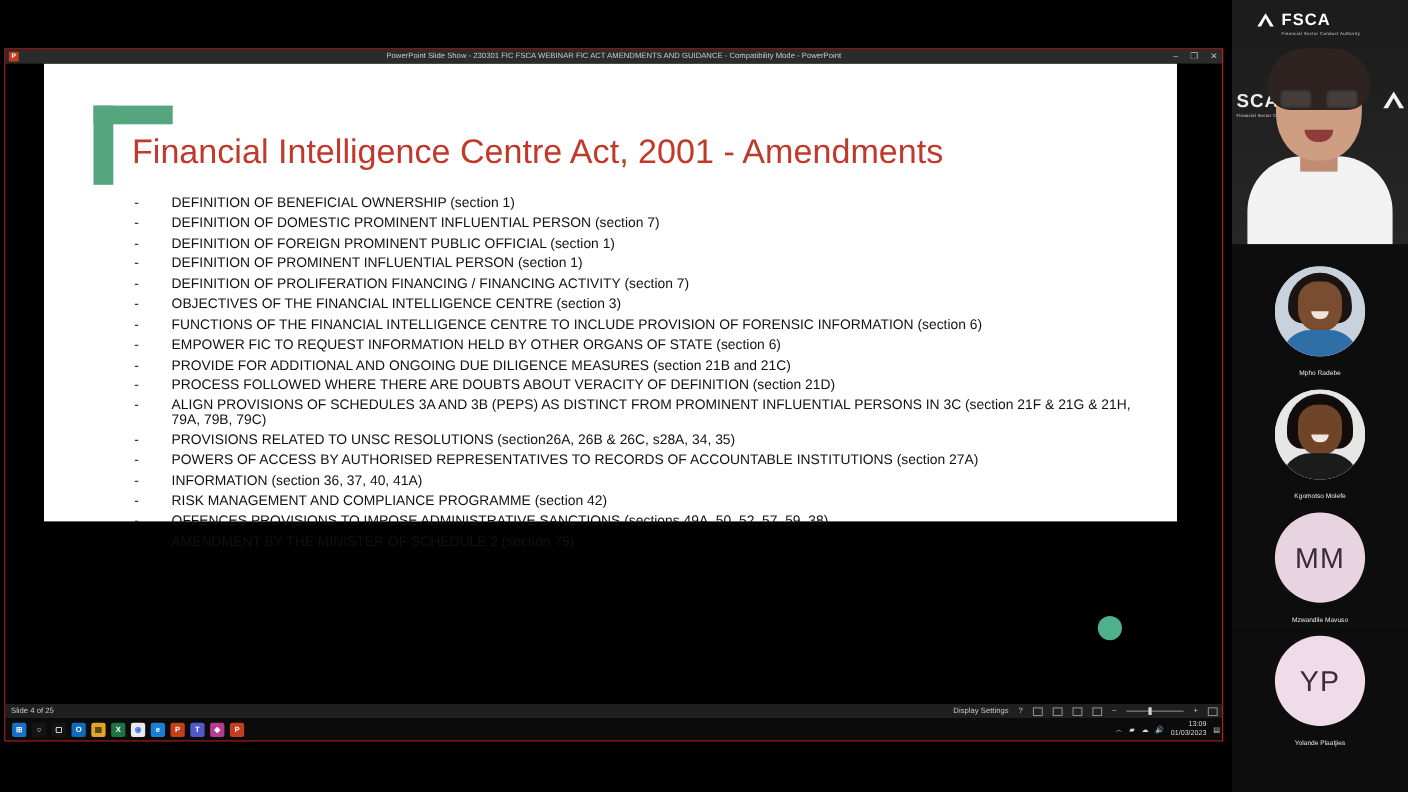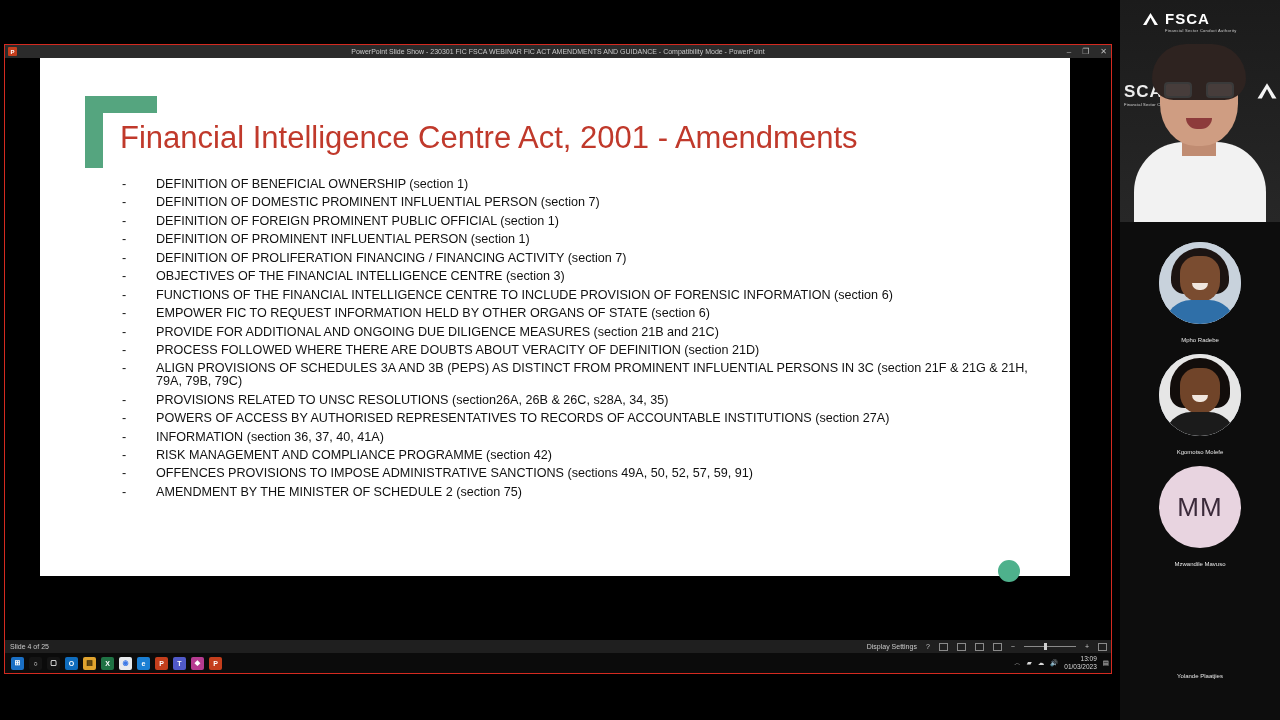--- a/index.html
+++ b/index.html
@@ -35,21 +35,21 @@
     position: absolute; right: 4px; top: 0; height: 13px;
     display: flex; align-items: center; gap: 11px; font-size: 8px; color: #bdbdbd;
   }
 
   
   .slide-wrap {
     position: absolute; left: 0; top: 13px; width: 100%; height: 584px;
     background: #000;
   }
   .slide {
-    position: absolute; left: 35px; top: 0px; width: 1030px; height: 518px;
+    position: absolute; left: 35px; top: 0px; width: 1030px; height: 416px;
     background: #ffffff;
   }
   .slide-accent {
     position: absolute; left: 45px; top: 38px; width: 72px; height: 72px;
   }
   .slide-accent .vbar {
     position: absolute; left: 0; top: 0; width: 18px; height: 72px; background: #55a57f;
   }
   .slide-accent .hbar {
     position: absolute; left: 0; top: 0; width: 72px; height: 17px; background: #55a57f;
@@ -111,21 +111,21 @@
   .rail {
     position: absolute; right: 0; top: 0; width: 160px; height: 720px;
     background: #0d0d0d;
   }
   .active-speaker {
     position: absolute; left: 0; top: 0; width: 160px; height: 222px;
     background: linear-gradient(180deg,#1b1b1b 0%, #272727 100%);
     overflow: hidden;
   }
   .fsca-logo {
-    position: absolute; left: 22px; top: 10px; display: flex; align-items: flex-end; gap: 6px;
+    position: absolute; left: 22px; top: 10px; display: flex; align-items: center; gap: 6px;
     color: #fff;
   }
   .fsca-logo .mark { width: 17px; height: 15px; }
   .fsca-logo .txt { font-size: 15px; letter-spacing: 1px; font-weight: bold; }
   .fsca-sub { position: absolute; left: 45px; top: 28px; font-size: 4px; color: #cfcfcf; letter-spacing: .3px; }
   .speaker-person {
     position: absolute; left: 8px; bottom: 0; width: 144px; height: 178px;
   }
   .sp-head {
     position: absolute; left: 32px; top: 10px; width: 78px; height: 92px;
@@ -276,21 +276,21 @@
             <div class="bullet">
                 <span class="dash">-</span>
                 <span class="btxt">INFORMATION (section 36, 37, 40, 41A)</span>
               </div>
             <div class="bullet">
                 <span class="dash">-</span>
                 <span class="btxt">RISK MANAGEMENT AND COMPLIANCE PROGRAMME (section 42)</span>
               </div>
             <div class="bullet">
                 <span class="dash">-</span>
-                <span class="btxt">OFFENCES PROVISIONS TO IMPOSE ADMINISTRATIVE SANCTIONS (sections 49A, 50, 52, 57, 59, 91)</span>
+                <span class="btxt">OFFENCES PROVISIONS TO IMPOSE ADMINISTRATIVE SANCTIONS (sections 49A, 50, 52, 57, 59, 38)</span>
               </div>
             <div class="bullet">
                 <span class="dash">-</span>
                 <span class="btxt">AMENDMENT BY THE MINISTER OF SCHEDULE 2 (section 75)</span>
               </div>
           </div>
 
           <div class="green-dot"></div>
         </div>
       </div>
@@ -407,17 +407,20 @@
     </div>
 
     <div class="tile" style="top:462px">
       <div class="avatar" style="background:#e8d4e0">
         <div class="initials">MM</div>
       </div>
       <div class="name">Mzwandile Mavuso</div>
     </div>
 
     <div class="tile" style="top:574px">
+      <div class="avatar" style="background:#f0dce8">
+        <div class="initials">YP</div>
+      </div>
       <div class="name">Yolande Plaatjies</div>
     </div>
 
   </div>
 </div>
 
 </body></html>

